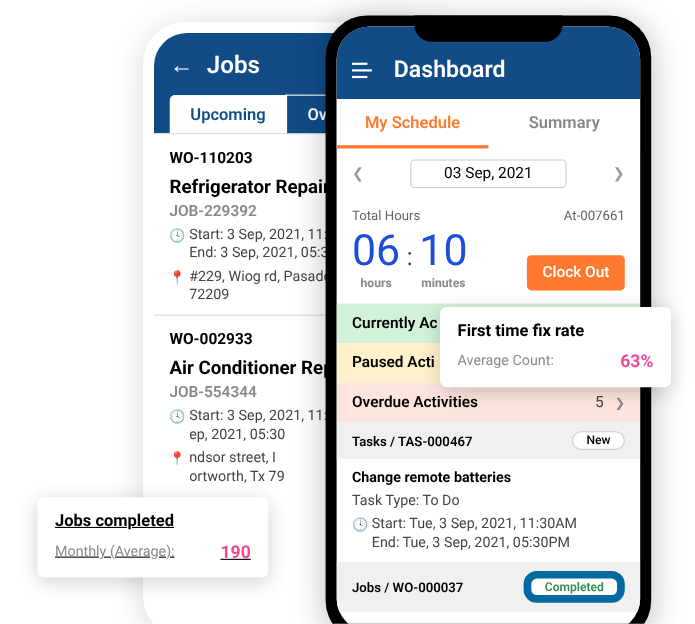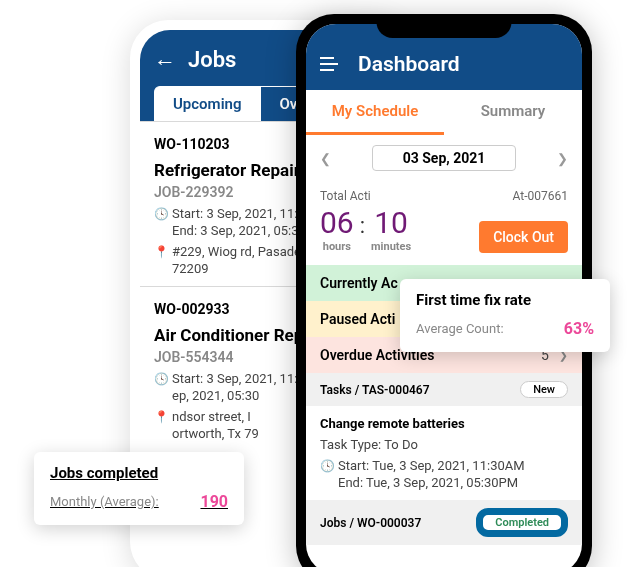--- a/index.html
+++ b/index.html
@@ -42,28 +42,28 @@
   .hamburger:before{top:-6px;width:14px;}
   .hamburger:after{top:6px;width:14px;}
   .dash-title{font-size:21px;font-weight:600;}
 
   .dash-tabs{display:flex;background:#fff;}
   .dash-tab{flex:1;text-align:center;padding:12px 0;font-size:15px;font-weight:600;color:#888;}
   .dash-tab.active{color:#ff7a2f;border-bottom:3px solid #ff7a2f;}
 
   .date-row{display:flex;align-items:center;justify-content:space-between;padding:10px 14px;}
   .date-row .chev{color:#999;font-size:13px;}
-  .date-row .date{font-size:14px;font-weight:700;border:1px solid #ccc;border-radius:4px;padding:4px 30px;}
+  .date-row .date{font-size:14px;font-weight:400;border:1px solid #ccc;border-radius:4px;padding:4px 30px;}
 
   .hours-row{padding:8px 14px 12px 14px;}
   .hours-top{display:flex; justify-content:space-between;font-size:12px;color:#666;}
   .hours-main{display:flex;align-items:flex-end;justify-content:space-between;margin-top:2px;}
   .digits{display:flex;align-items:baseline;gap:6px;}
   .digit-block{display:flex;flex-direction:column;align-items:center;}
-  .digit{font-size:30px;font-weight:400;color:#701a75;}
+  .digit{font-size:39px;font-weight:400;color:#1d4ed8;}
   .digit-label{font-size:11px;color:#888;font-weight:bold;}
   .colon{font-size:22px;color:#333;padding-bottom:10px;}
   .clock-btn{background:#ff7a2f;color:#fff;padding:8px 14px;border-radius:4px;font-size:14px;font-weight:500;}
 
   .activity-band{padding:10px 14px;font-size:14px;font-weight:600;display:flex;justify-content:space-between;align-items:center;}
   .band-green{background:#d1f2d8;}
   .band-yellow{background:#fff1cc;}
   .band-red{background:#fde4df;}
   .band-count{display:flex;align-items:center;gap:10px;font-weight:400;color:#444;}
   .band-chev{color:#888;font-size:11px;}
@@ -157,21 +157,21 @@
     </div>
 
     <div class="date-row">
       <span class="chev">❮</span>
       <span class="date">03 Sep, 2021</span>
       <span class="chev">❯</span>
     </div>
 
     <div class="hours-row">
       <div class="hours-top">
-        <span>Total Acti</span>
+        <span>Total Hours</span>
         <span>At-007661</span>
       </div>
       <div class="hours-main">
         <div class="digits">
           <div class="digit-block">
               <span class="digit">06</span>
               <span class="digit-label">hours</span>
             </div>
           <span class="colon">:</span>
           <div class="digit-block">

